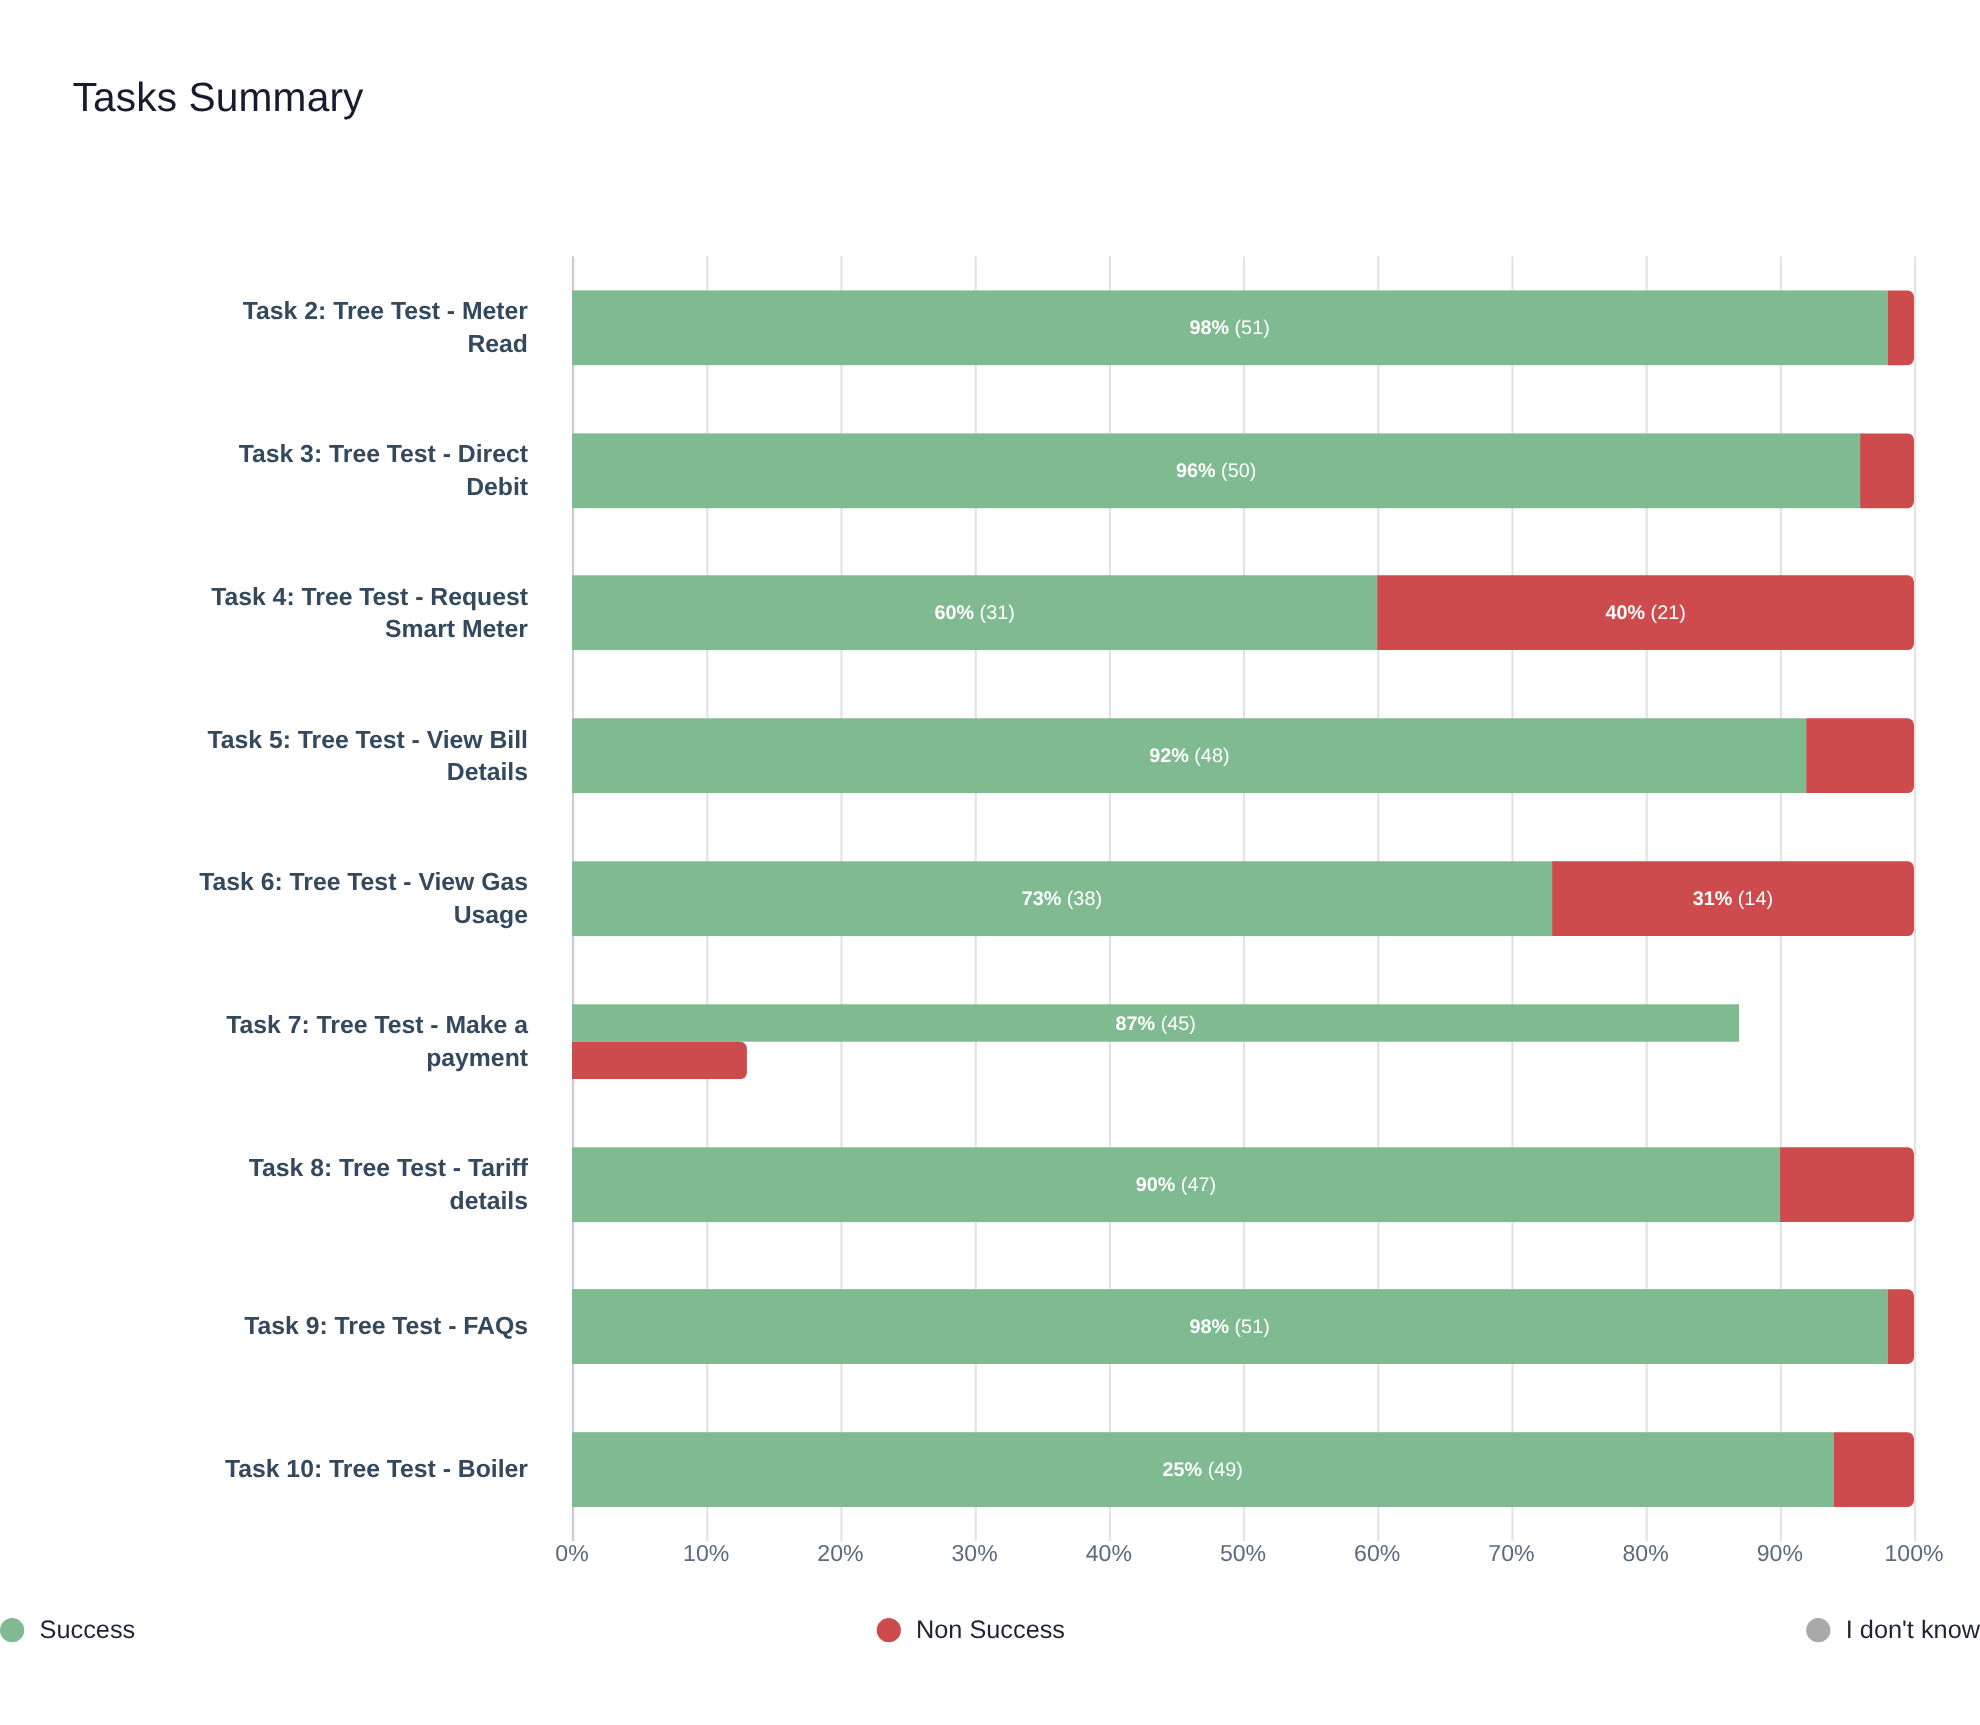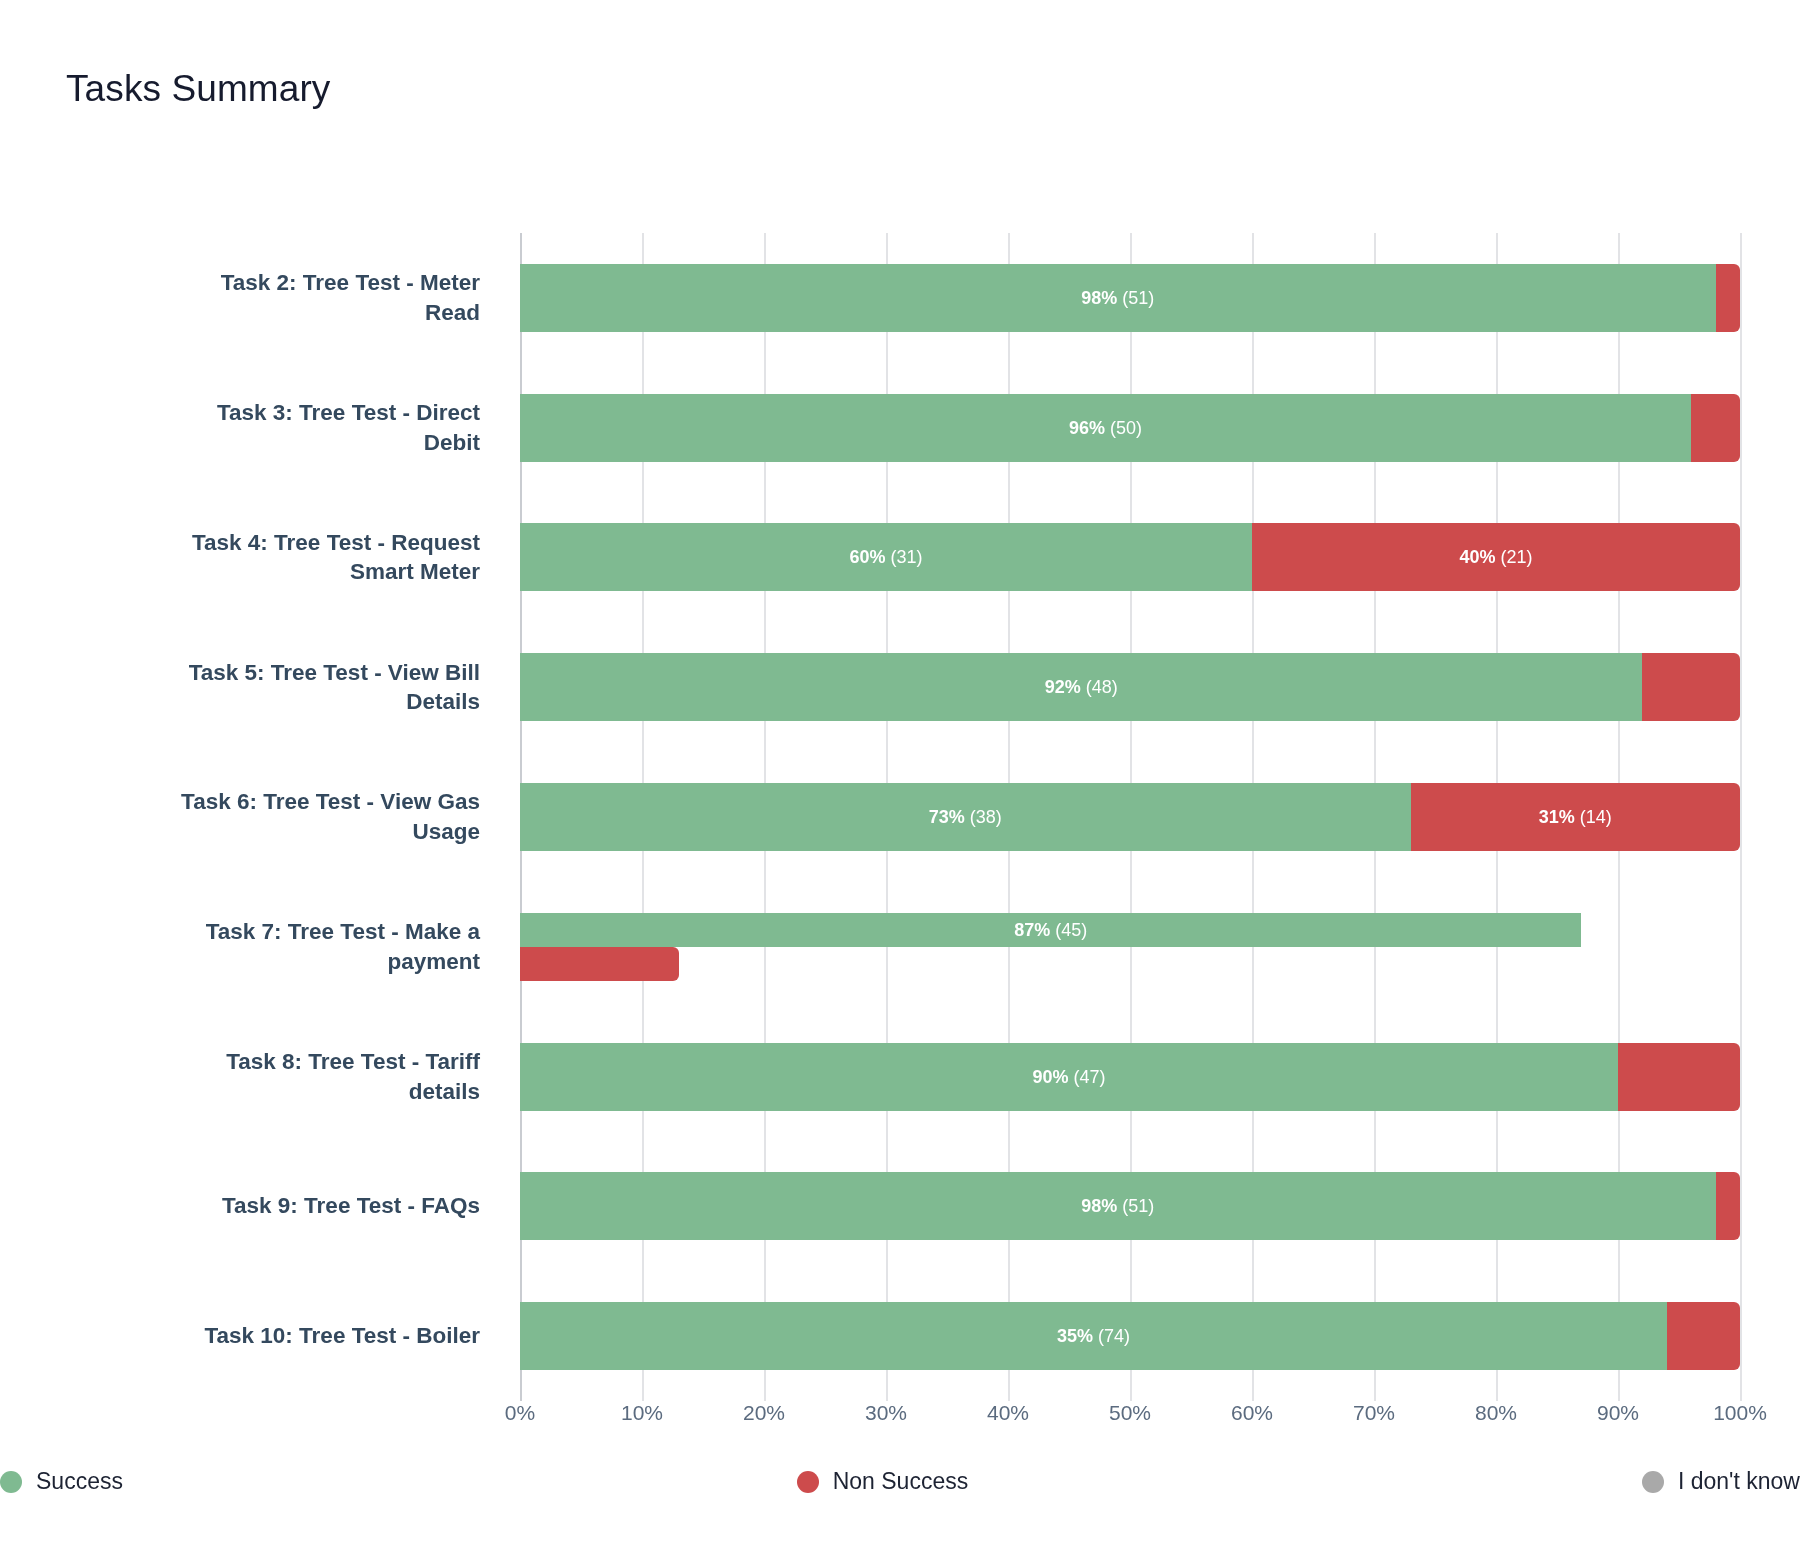--- a/index.html
+++ b/index.html
@@ -259,21 +259,21 @@
           <div class="seg nonsuccess" style="width: 10%;"></div>
         </div>
         <div class="row" style="top: 939.333px;">
           <div class="seg success" style="width: 98%;">
             <span class="seg-label"><span class="pct">98%</span><span class="cnt"> (51)</span></span>
           </div>
           <div class="seg nonsuccess" style="width: 2%;"></div>
         </div>
         <div class="row" style="top: 1069.11px;">
           <div class="seg success" style="width: 94%;">
-            <span class="seg-label"><span class="pct">35%</span><span class="cnt"> (74)</span></span>
+            <span class="seg-label"><span class="pct">25%</span><span class="cnt"> (49)</span></span>
           </div>
           <div class="seg nonsuccess" style="width: 6%;"></div>
         </div>
       </div>
   </div>
 
   <div class="x-axis">
       <div class="xtick" style="left: 0%;">0%</div>
       <div class="xtick" style="left: 10%;">10%</div>
       <div class="xtick" style="left: 20%;">20%</div>

